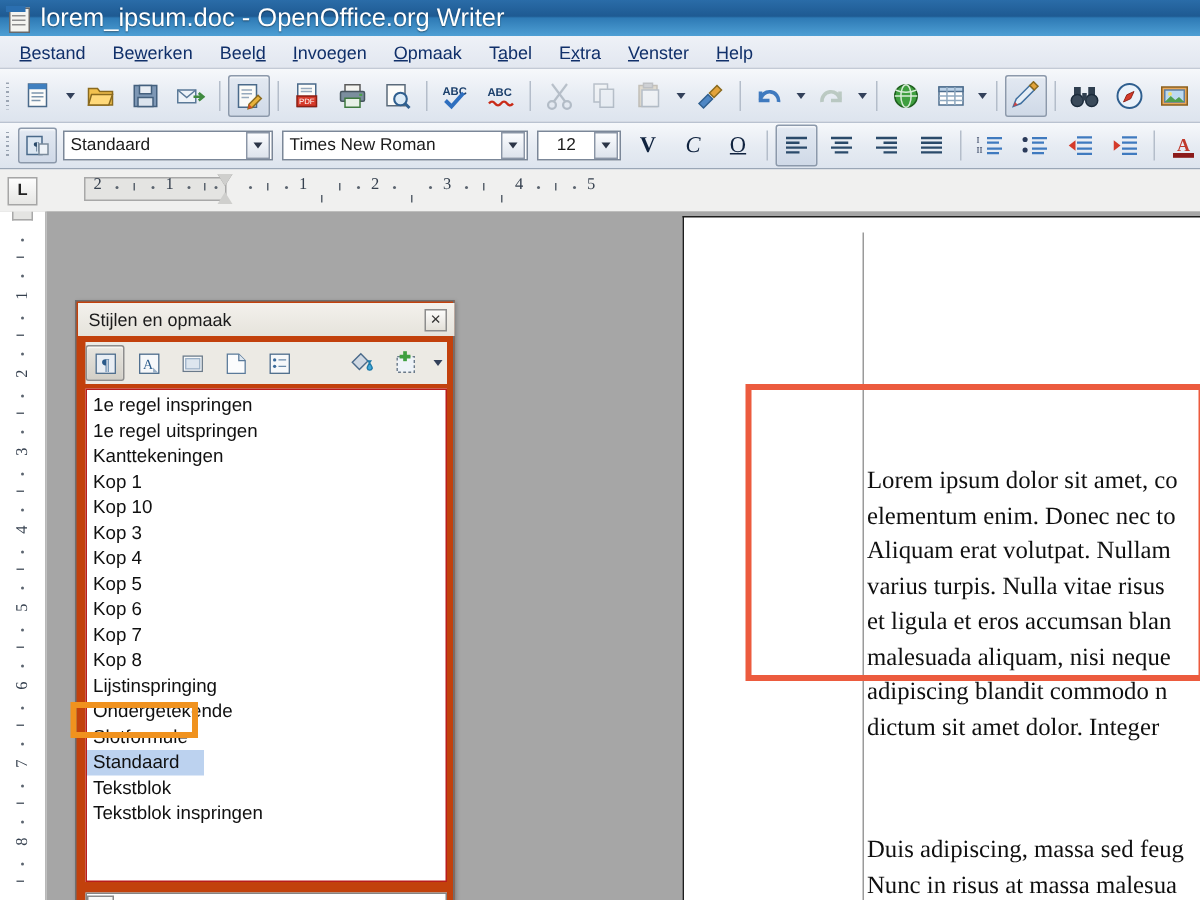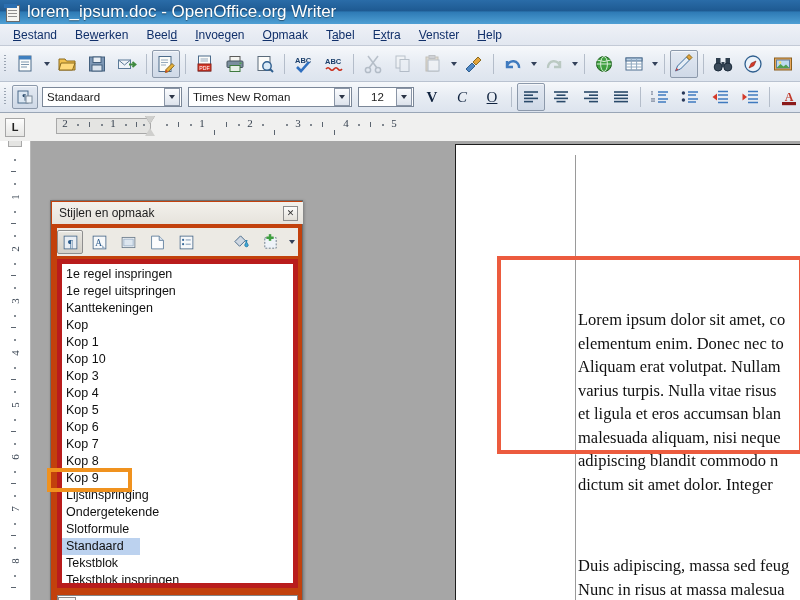--- a/index.html
+++ b/index.html
@@ -226,21 +226,21 @@
     border:1px solid transparent;display:flex;align-items:center;justify-content:center;
     border-radius:2px;cursor:default;
   }
   .sbtn.on{
     border:1px solid #8e8e8e;background:linear-gradient(180deg,#e8e6e0,#d2cfc7);
     box-shadow:inset 0 1px 1px rgba(255,255,255,.75);
   }
   .sfspacer{flex:1 1 auto;}
   .sf-list{
     position:absolute;left:6px;top:58px;width:241px;height:329px;
-    background:#ffffff;border:5px solid #b91c1c;box-sizing:border-box;overflow:hidden;
+    background:#ffffff;border:1px solid #b91c1c;box-sizing:border-box;overflow:hidden;
   }
   .sf-list-inner{position:absolute;left:0;top:0;right:0;top:2px;}
   .sf-row{
     height:17px;line-height:17px;padding-left:4px;font-size:12.5px;color:#101010;
     font-family:"Liberation Sans",sans-serif;white-space:nowrap;cursor:default;
   }
   .sf-row.sel{background:#bcd2ef;}
   .sf-bottom{
     position:absolute;left:6px;top:394px;width:241px;height:22px;
     background:#ffffff;border:1px solid #848484;display:flex;align-items:center;box-sizing:border-box;
@@ -834,30 +834,28 @@
       <div class="caret" style="width:12px;height:22px;">
           <i></i>
         </div>
     </div>
 
     <div class="sf-list">
       <div class="sf-list-inner">
         <div class="sf-row">1e regel inspringen</div>
         <div class="sf-row">1e regel uitspringen</div>
         <div class="sf-row">Kanttekeningen</div>
-        <div class="sf-row">Kop</div>
         <div class="sf-row">Kop 1</div>
         <div class="sf-row">Kop 10</div>
         <div class="sf-row">Kop 3</div>
         <div class="sf-row">Kop 4</div>
         <div class="sf-row">Kop 5</div>
         <div class="sf-row">Kop 6</div>
         <div class="sf-row">Kop 7</div>
         <div class="sf-row">Kop 8</div>
-        <div class="sf-row">Kop 9</div>
         <div class="sf-row">Lijstinspringing</div>
         <div class="sf-row">Ondergetekende</div>
         <div class="sf-row">Slotformule</div>
         <div class="sf-row sel" style="width:74px;">Standaard</div>
         <div class="sf-row">Tekstblok</div>
         <div class="sf-row">Tekstblok inspringen</div>
       </div>
     </div>
 
     <div class="sf-bottom">

